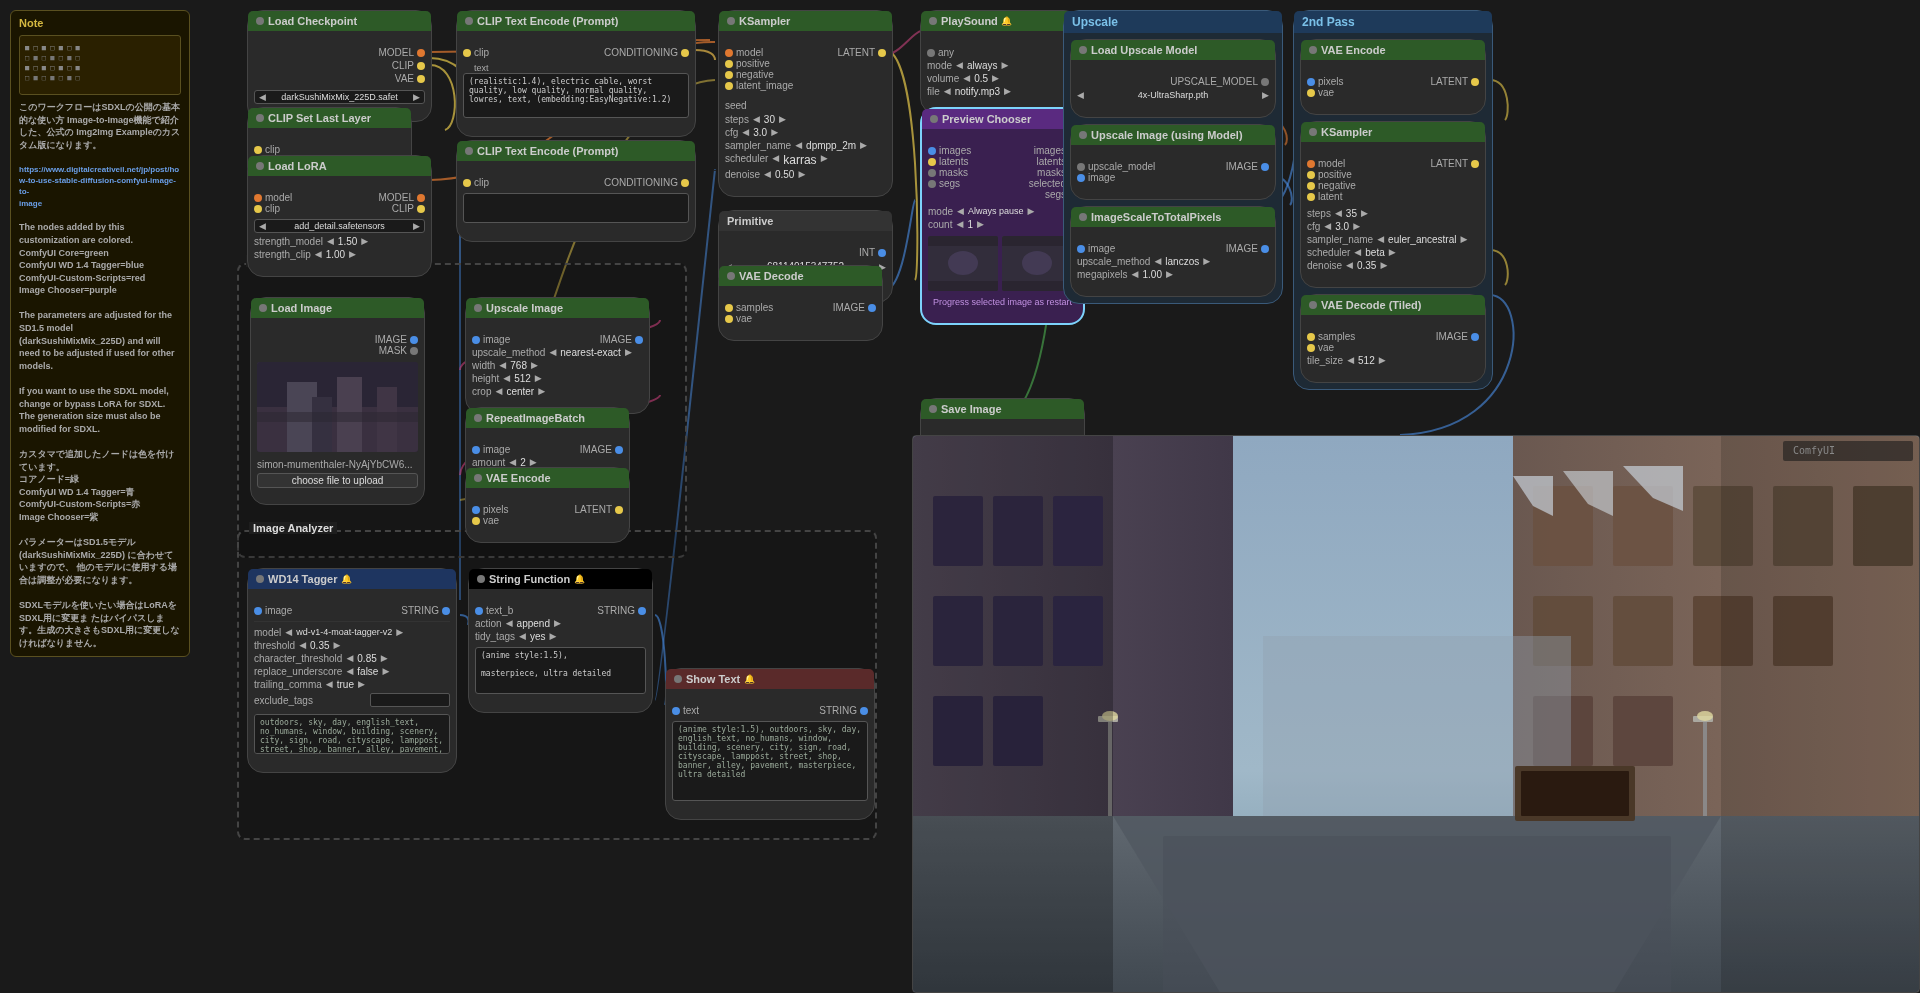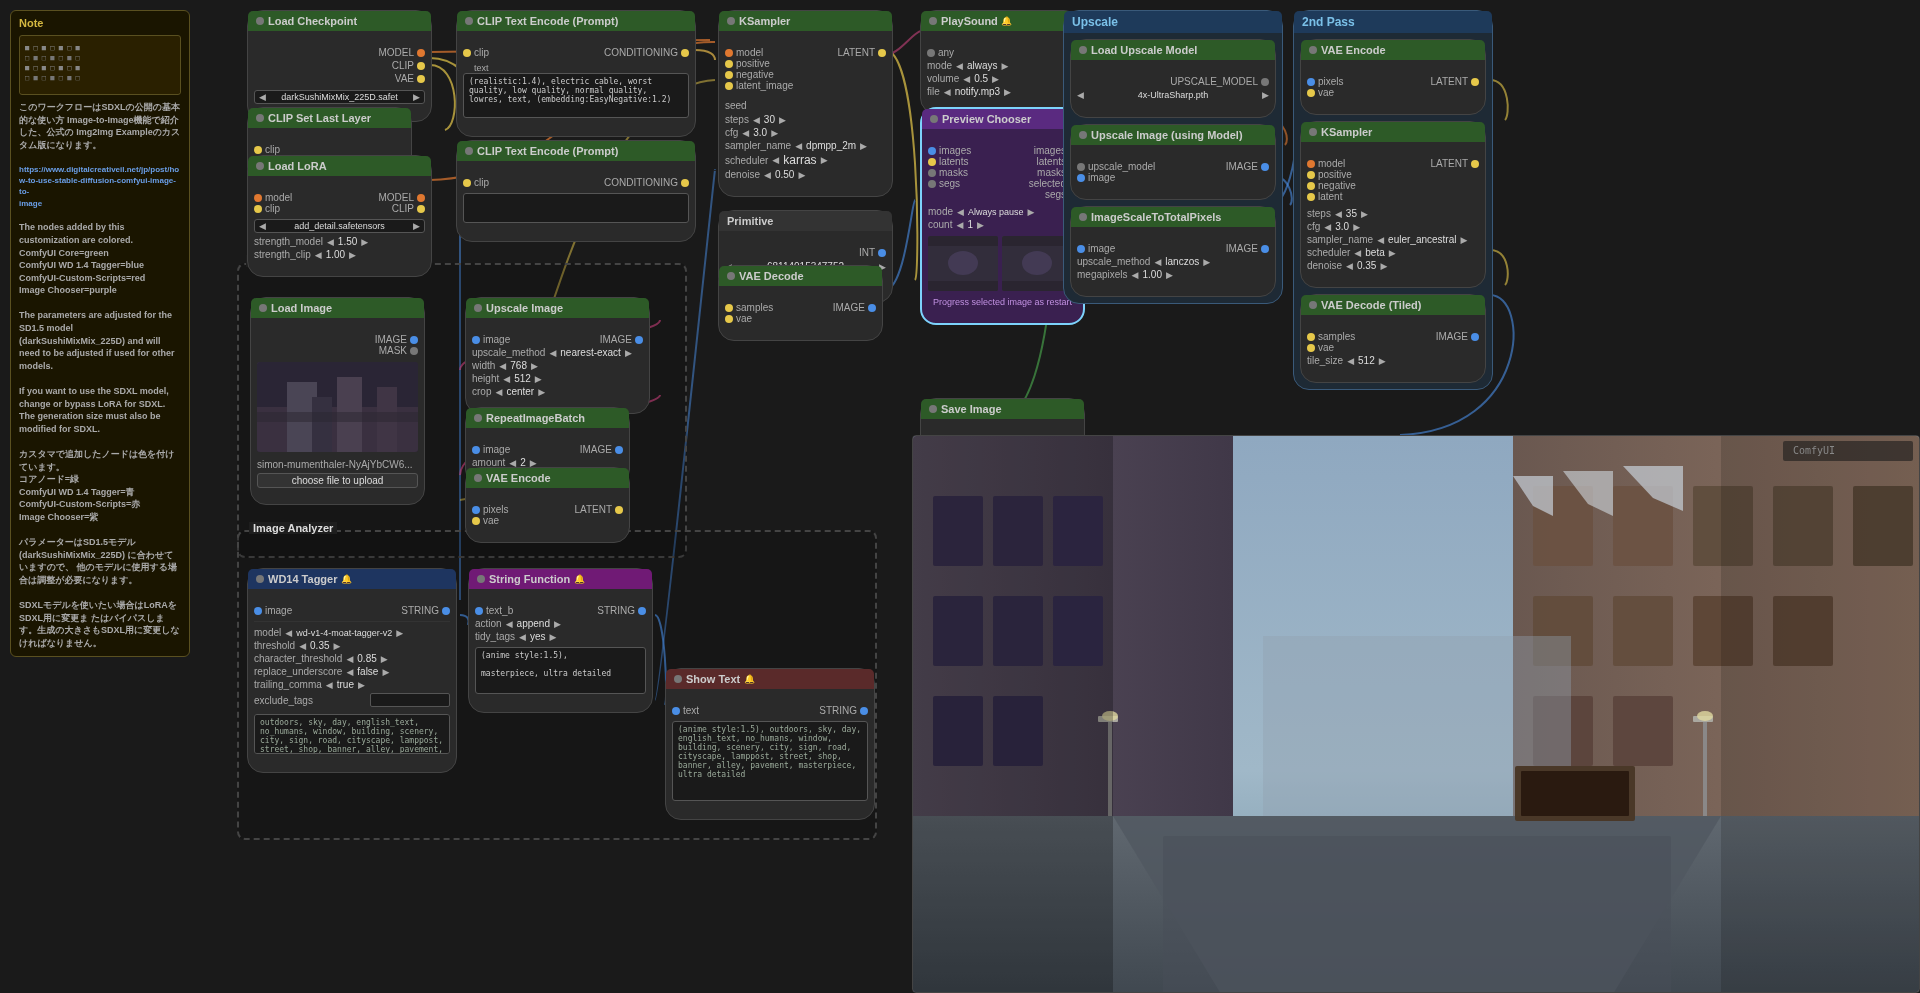--- a/index.html
+++ b/index.html
@@ -81,21 +81,21 @@
     .port-row.right {
       justify-content: flex-end;
     }
     .port-label-right {
       color: #aaa;
       font-size: 10px;
     }
 
     .slider-row {
       display: flex;
-      align-items: center;
+      align-items: flex-start;
       gap: 4px;
     }
     .arrow-btn {
       color: #aaa;
       font-size: 9px;
       cursor: pointer;
     }
 
     
     .note-node {
@@ -1090,21 +1090,21 @@
       <span class="node-label">exclude_tags</span>
       <input type="text" style="background: rgb(26, 26, 26); border: 1px solid rgb(85, 85, 85); border-radius: 2px; color: rgb(221, 221, 221); font-size: 9px; width: 80px; padding: 1px 3px;">
     </div>
     <div style="margin-top:4px;">
       <textarea class="text-input-area" style="height: 40px; font-size: 8px; color: rgb(154, 170, 154);">outdoors, sky, day, english_text, no_humans, window, building, scenery, city, sign, road, cityscape, lamppost, street, shop, banner, alley, pavement,</textarea>
     </div>
   </div>
 </div>
 
 <div class="node" style="left:468px; top:568px; width:185px;">
-  <div class="node-header" style="background:#701a75;">
+  <div class="node-header" style="background:#000000;">
     <span class="connector-dot dot-gray"></span>
     <span>String Function</span>
     <span style="color:#e07830; font-size:9px;">🔔</span>
   </div>
   <div class="node-body">
     <div style="display:flex; justify-content:space-between;">
       <div class="port-row">
           <span class="connector-dot dot-blue"></span>
           <span> text_b</span>
         </div>

